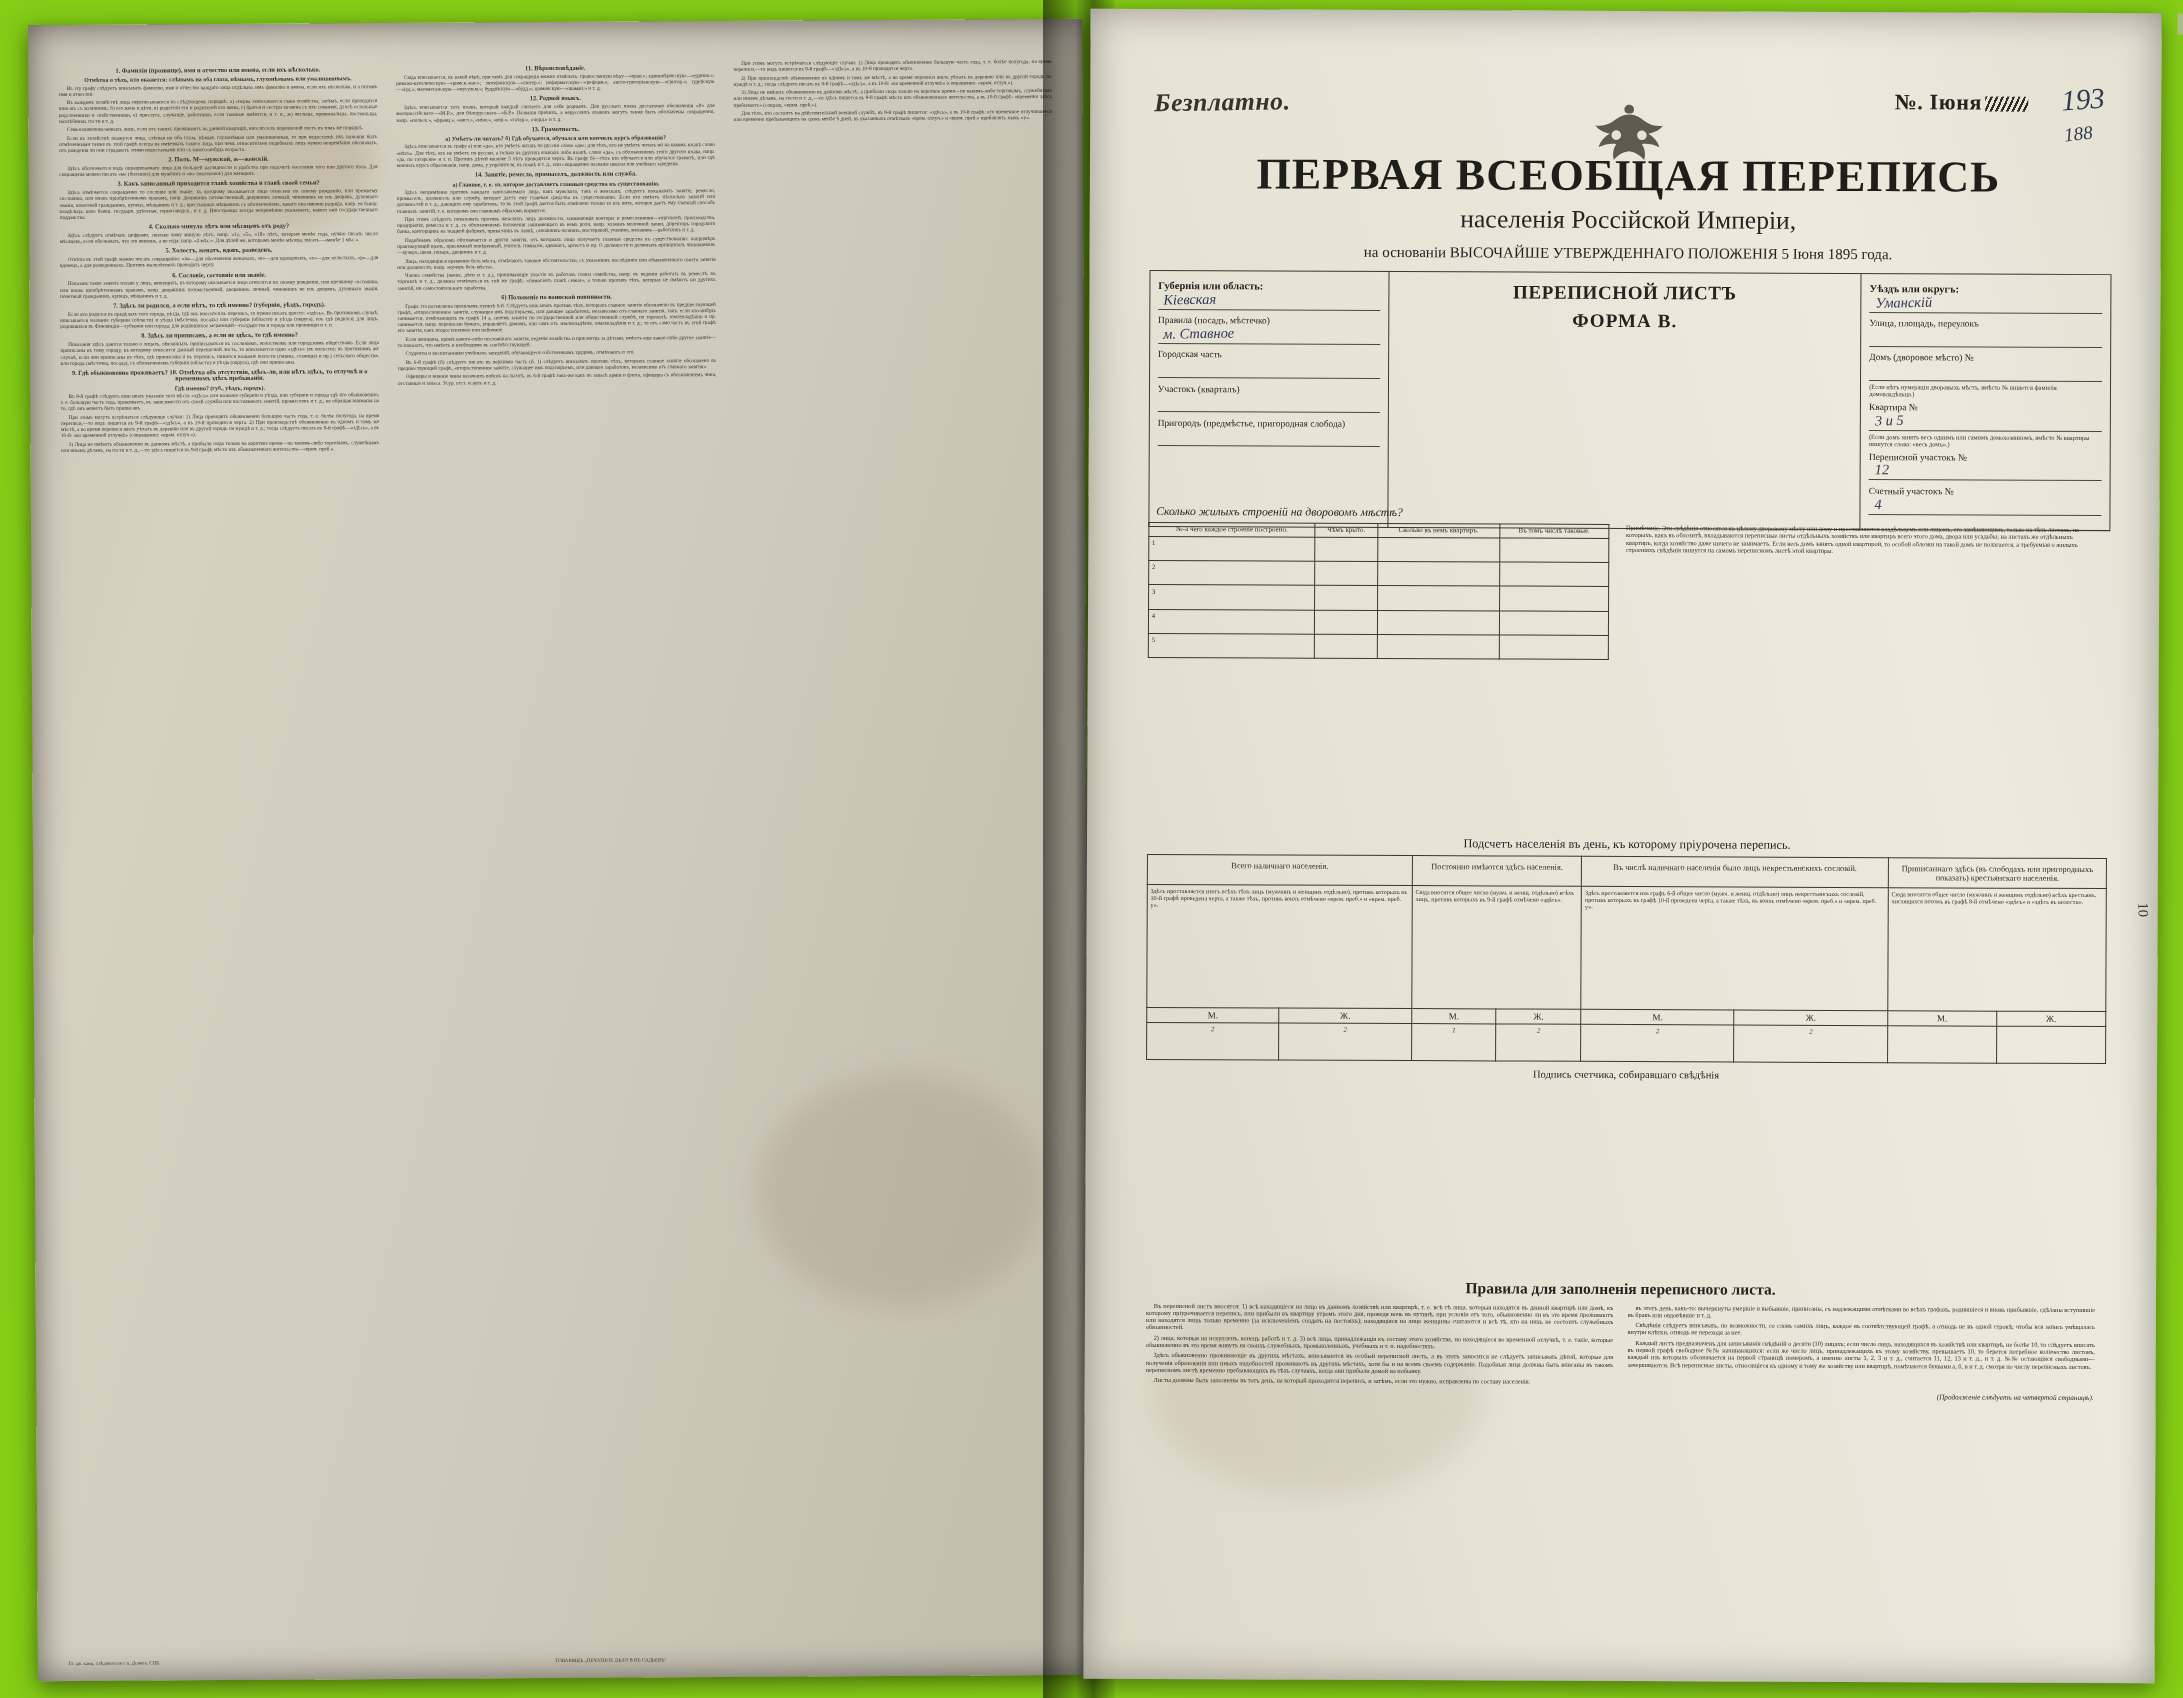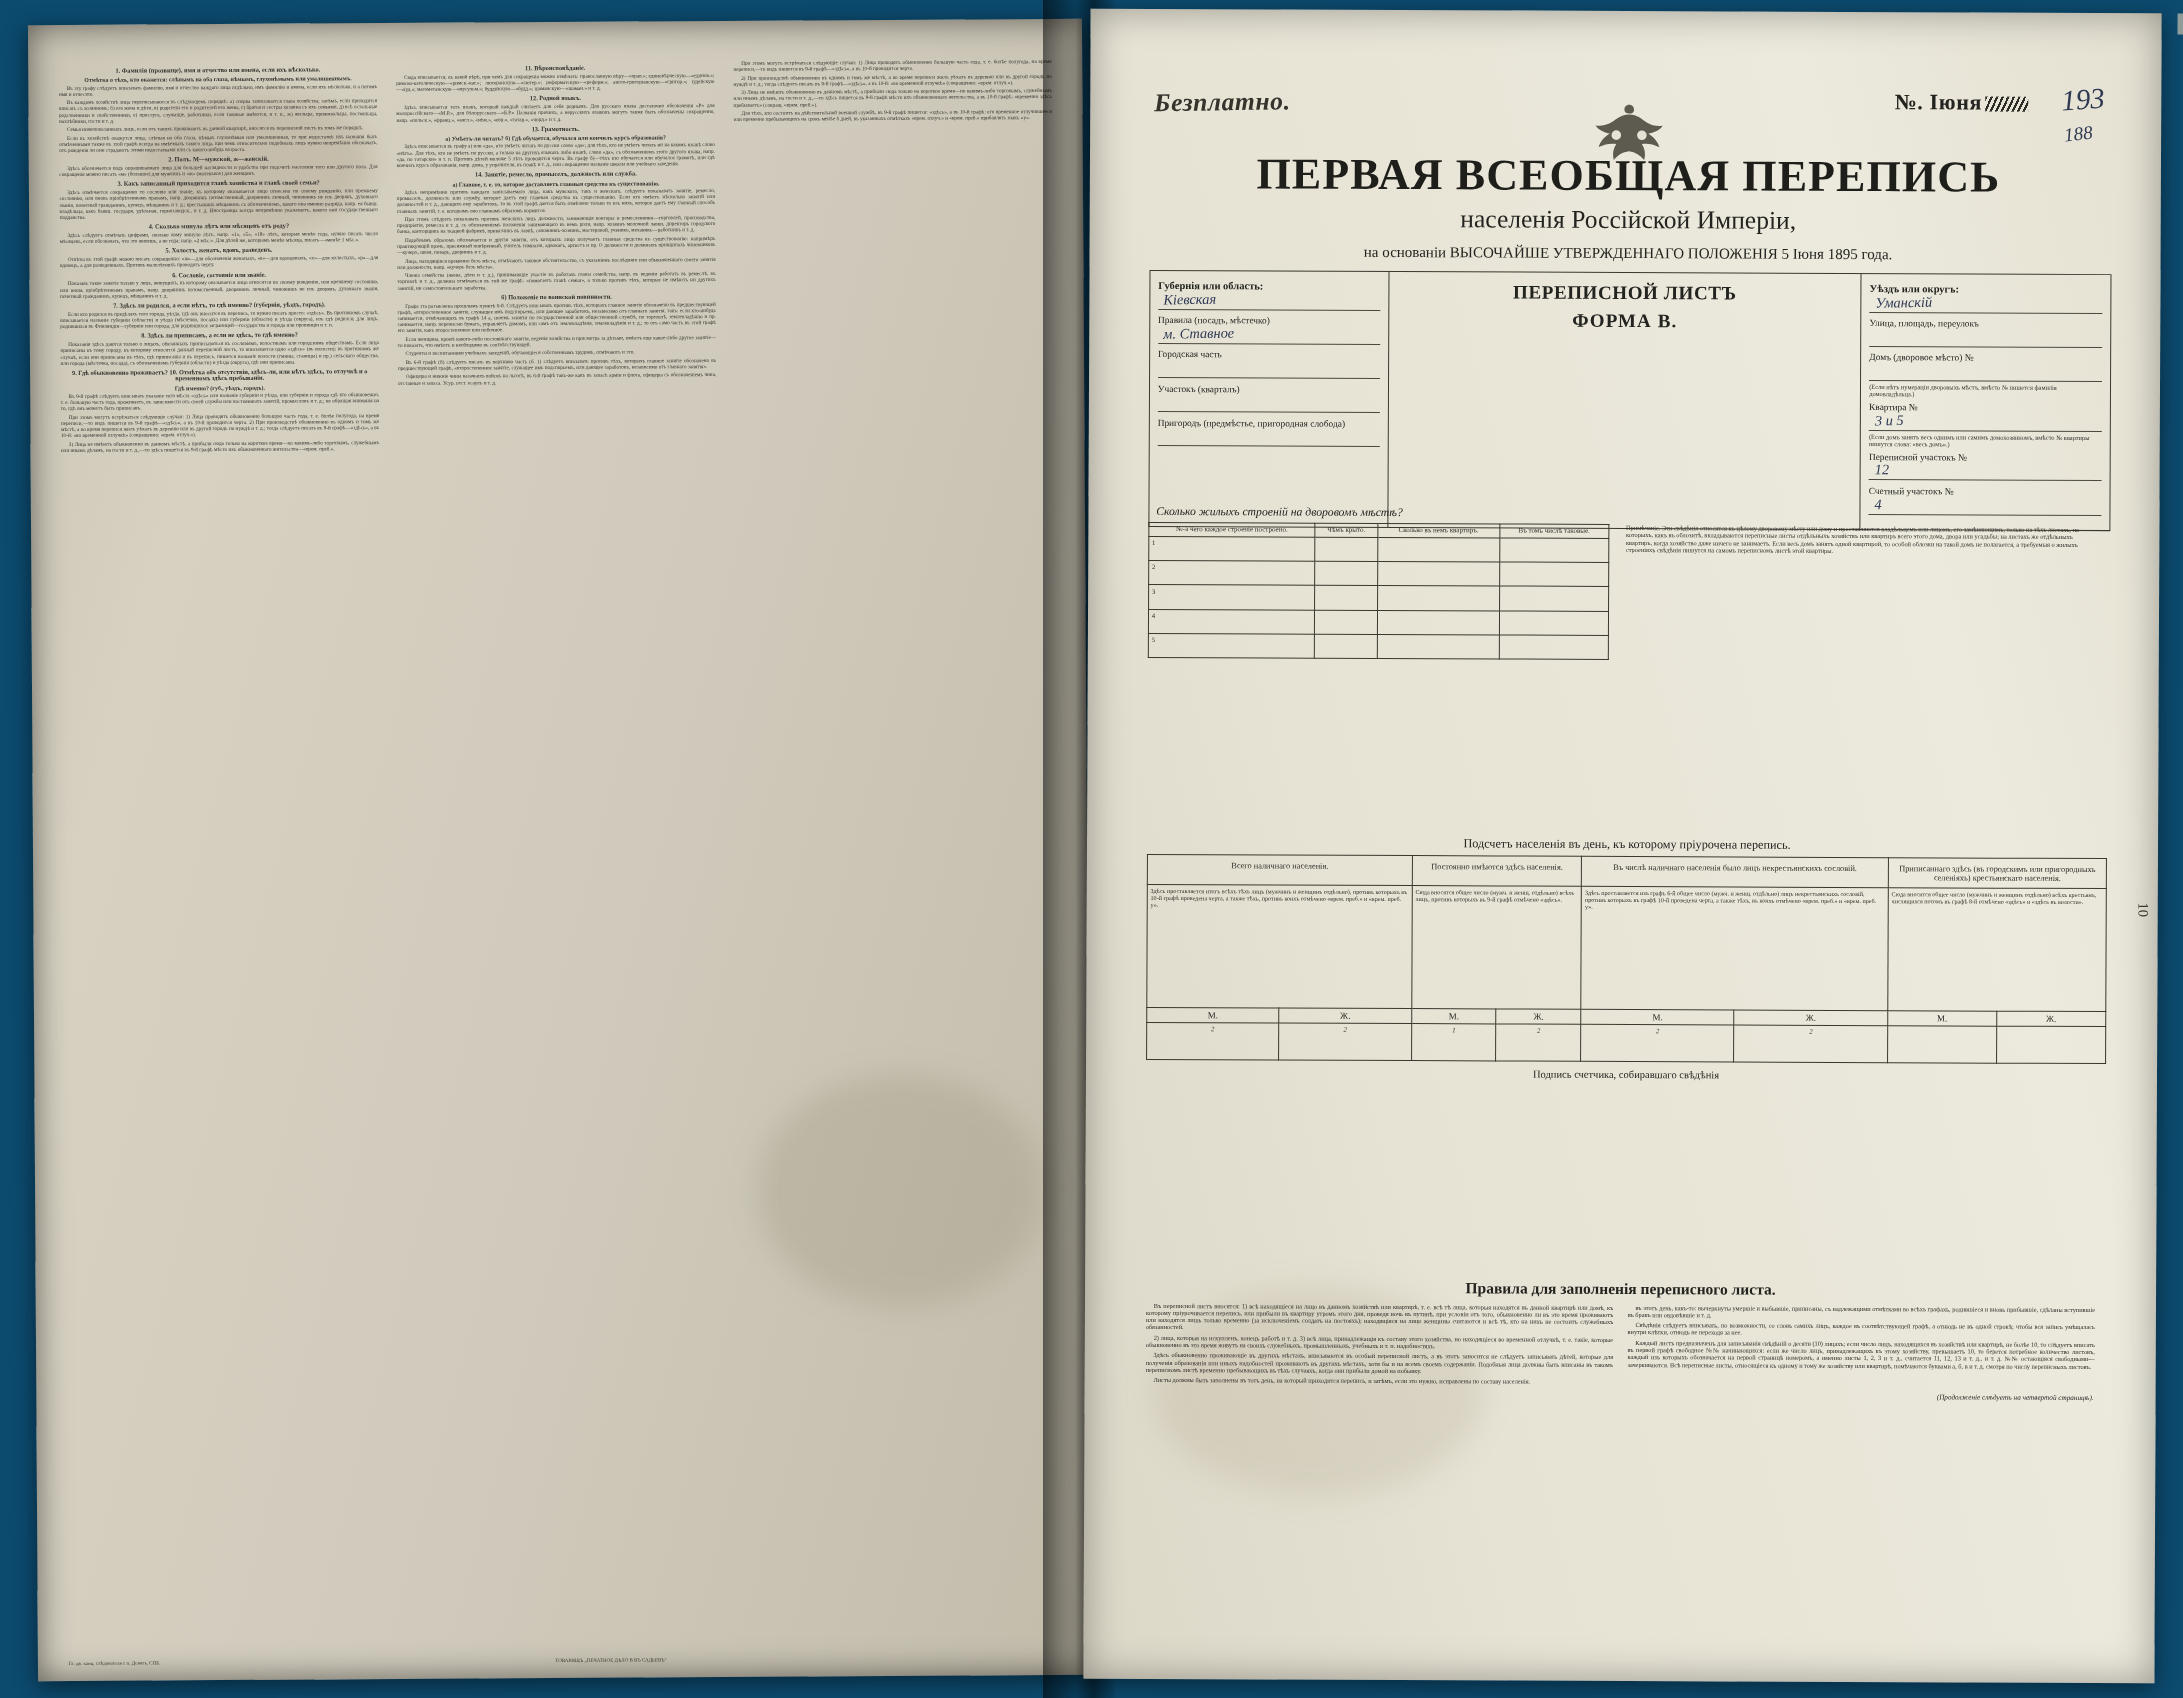--- a/index.html
+++ b/index.html
@@ -1,17 +1,17 @@
 <!DOCTYPE html>
 <html lang="ru" style="font-size:9px"><head>
 <meta charset="utf-8">
 <style>
   html,body{margin:0;padding:0;background:#2b2b28;}
   body{width:2183px;height:1699px;overflow:hidden;font-family:"Liberation Serif",serif;}
-  .scan{position:absolute;inset:0;background:#0c4a6e;}
+  .scan{position:absolute;inset:0;background:#84cc16;}
   
   .left-page{
     position:absolute;left:33px;top:22px;width:1054px;height:1656px;
     background:linear-gradient(105deg,#c9c4b4 0%,#d6d1c1 18%,#cfcabb 55%,#c2bcab 100%);
     box-shadow:0 0 33px rgba(0,0,0,.55) inset, 0 5.5px 22px rgba(0,0,0,.5);
     transform:rotate(-0.35deg);
   }
   .right-page{
     position:absolute;left:1087px;top:11px;width:1071px;height:1670px;
     background:linear-gradient(255deg,#e4e0d2 0%,#eceadd 25%,#e6e2d4 70%,#dcd7c7 100%);
@@ -312,21 +312,21 @@
       </div>
 
       <div style="position:absolute;left:60px;top:816px;width:960px;">
         <div class="count-title">Подсчетъ населенія въ день, къ которому пріурочена перепись.</div>
         <table class="tbl">
           <thead>
             <tr id="cntHead">
                 <th colspan="2" style="font-size: 8.3px; padding: 5.5px 4.4px;">Всего наличнаго населенія.</th>
                 <th colspan="2" style="font-size: 8.3px; padding: 5.5px 4.4px;">Постоянно имѣются здѣсь населенія.</th>
                 <th colspan="2" style="font-size: 8.3px; padding: 5.5px 4.4px;">Въ числѣ наличнаго населенія было лицъ некрестьянскихъ сословій.</th>
-                <th colspan="2" style="font-size: 8.3px; padding: 5.5px 4.4px;">Приписаннаго здѣсь (въ городскимъ или пригородныхъ селеніяхъ) крестьянскаго населенія.</th>
+                <th colspan="2" style="font-size: 8.3px; padding: 5.5px 4.4px;">Приписаннаго здѣсь (въ слободахъ или пригородныхъ показать) крестьянскаго населенія.</th>
               </tr>
             <tr id="cntExpl">
                 <td colspan="2" style="font-size: 6.1px; line-height: 7px; height: 117px;">Здѣсь проставляется итогъ всѣхъ тѣхъ лицъ (мужчинъ и женщинъ отдѣльно), противъ которыхъ въ 10-й графѣ проведена черта, а также тѣхъ, противъ конхъ отмѣчено «врем. преб.» и «врем. преб. у».</td>
                 <td colspan="2" style="font-size: 6.1px; line-height: 7px; height: 117px;">Сюда вносятся общее число (мужч. и женщ. отдѣльно) всѣхъ лицъ, противъ которыхъ въ 9-й графѣ отмѣчено «здѣсь».</td>
                 <td colspan="2" style="font-size: 6.1px; line-height: 7px; height: 117px;">Здѣсь проставляется изъ графъ 6-й общее число (мужч. и женщ. отдѣльно) лицъ некрестьянскихъ сословій, противъ которыхъ въ графѣ 10-й проведена черта, а также тѣхъ, въ конхъ отмѣчено «врем. преб.» и «врем. преб. у».</td>
                 <td colspan="2" style="font-size: 6.1px; line-height: 7px; height: 117px;">Сюда вносится общее число (мужчинъ и женщинъ отдѣльно) всѣхъ крестьянъ, числящихся потомъ въ графѣ 8-й отмѣчено «здѣсь» и «здѣсь въ волости».</td>
               </tr>
             <tr id="cntSub">
                 <th style="font-size: 9px;">М.</th>
                 <th style="font-size: 9px;">Ж.</th>

